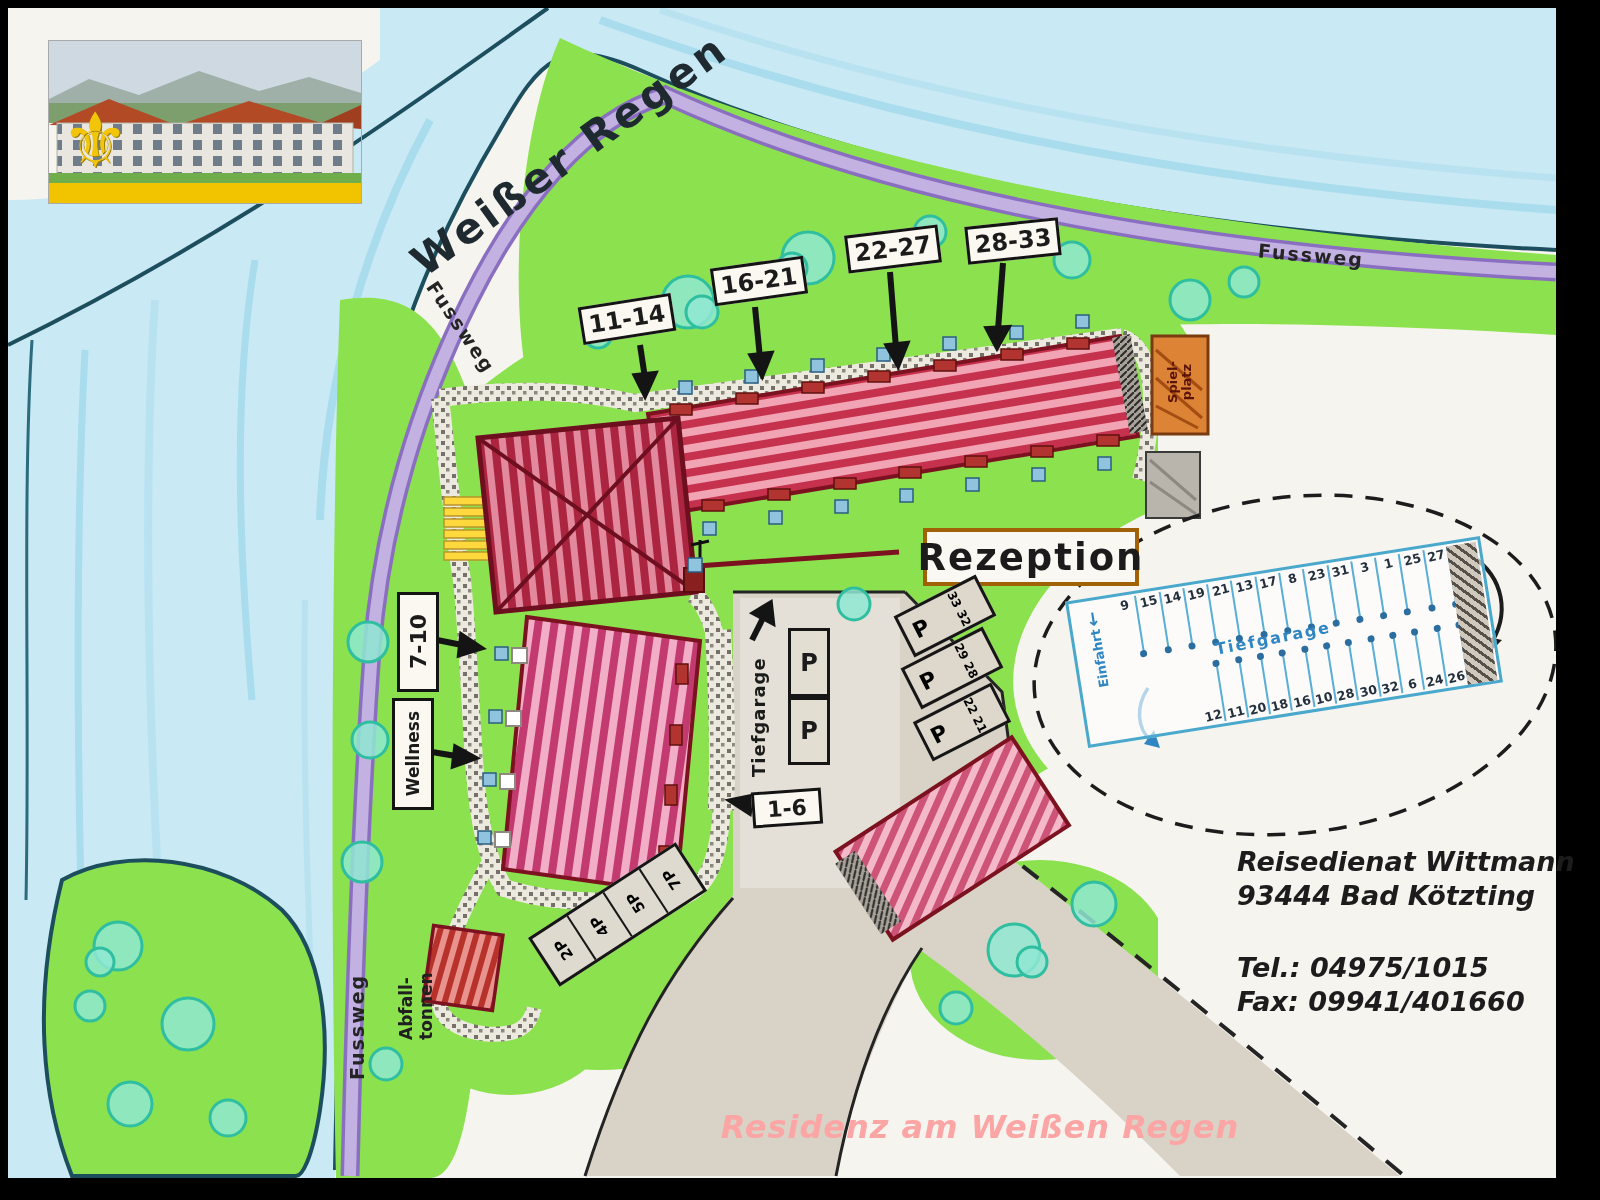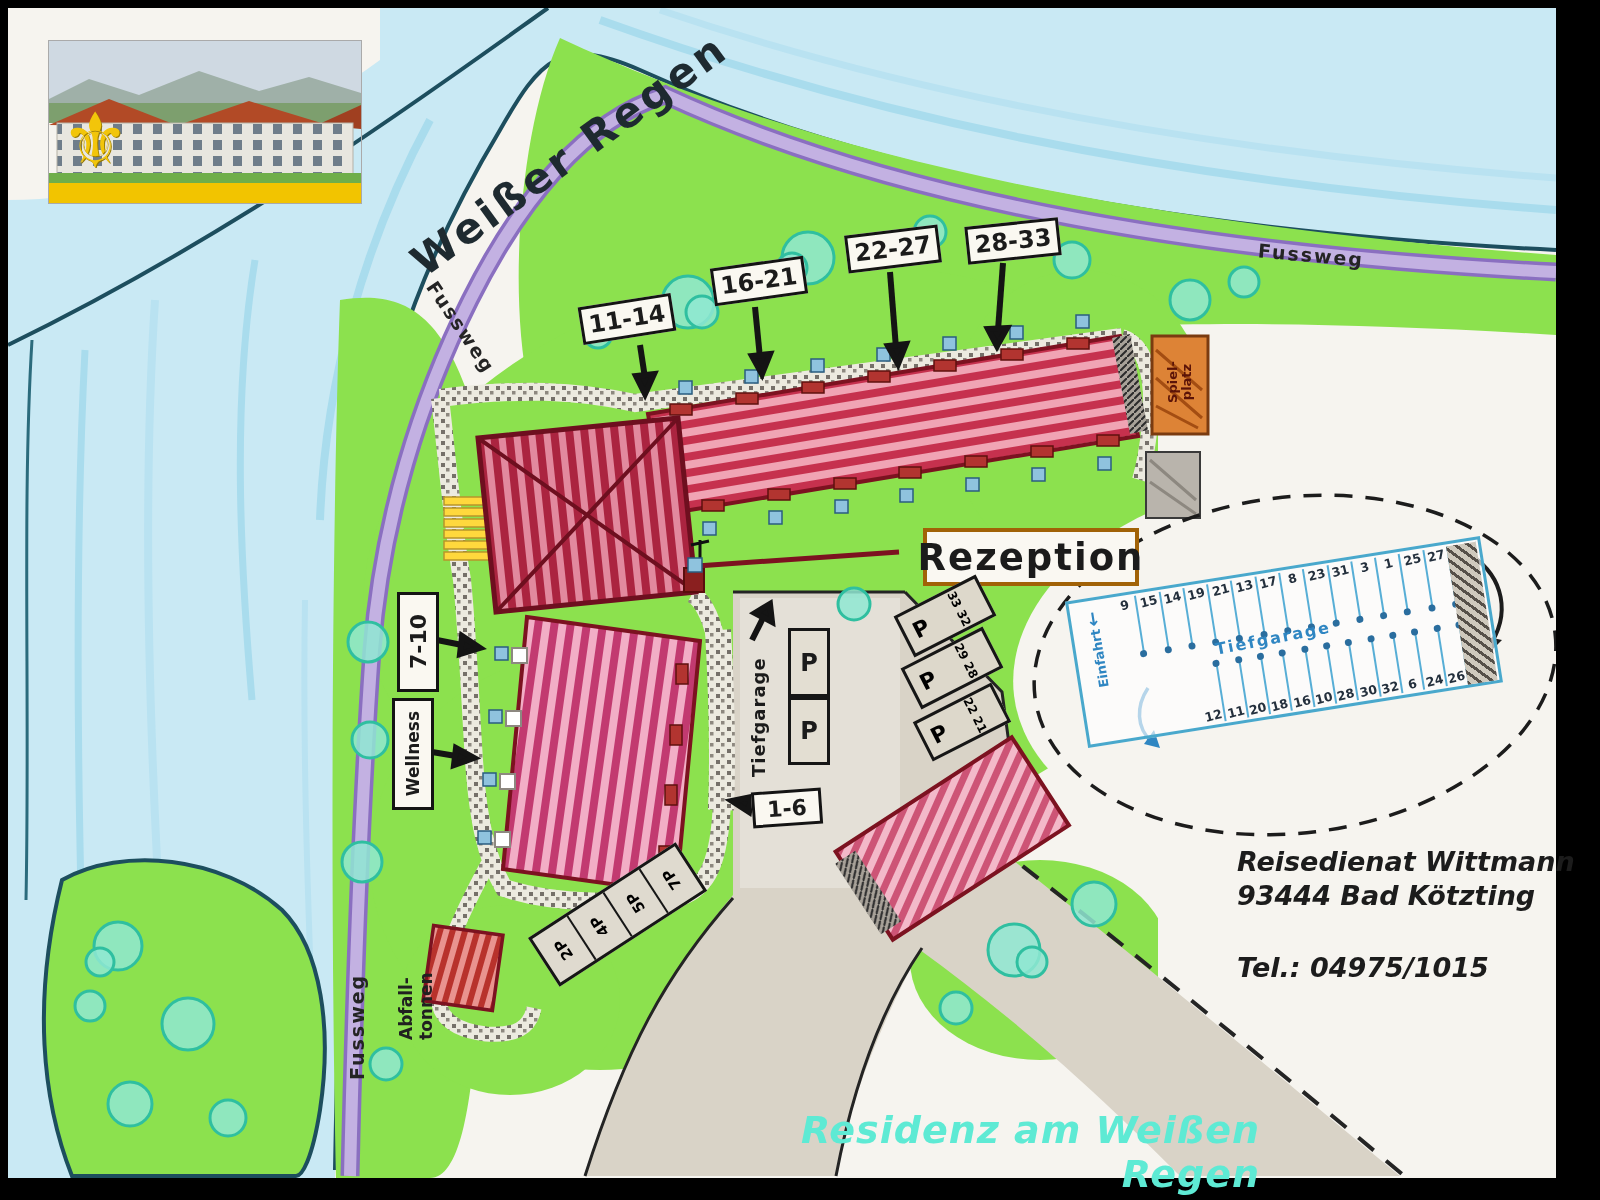--- a/index.html
+++ b/index.html
@@ -42,21 +42,21 @@
           border-radius:50%;background:#2a6d9e;}
   .g-label{position:absolute;left:138px;top:56px;font-size:16px;font-weight:700;color:#2f86c2;
           letter-spacing:2px;transform:rotate(-2deg);}
   .g-entry{position:absolute;left:4px;top:8px;height:132px;width:36px;display:flex;flex-direction:column;
           align-items:center;color:#2f86c2;}
   .g-entry .etxt{writing-mode:vertical-rl;transform:rotate(180deg);font-size:13px;font-weight:700;}
   .g-entry .earr{font-size:18px;font-weight:700;}
   .g-ramp{position:absolute;right:2px;top:2px;width:30px;height:140px;
           background:repeating-linear-gradient(45deg,#565049 0 3px,#cfc9bd 3px 8px);}
   .contact{font-size:27px;font-weight:700;font-style:italic;color:#1c1c1c;line-height:34px;}
-  .title{font-size:38px;font-weight:700;font-style:italic;color:#5eead4;text-align:right;
+  .title{font-size:32px;font-weight:700;font-style:italic;color:#fca5a5;text-align:center;
          letter-spacing:1px;}
   .fleur{font-size:76px;color:#f2c50a;text-shadow:1px 1px 0 #9a7b00;line-height:1;}
   .sp-label{font-size:13px;font-weight:700;color:#5c1408;line-height:14px;text-align:center;
          transform:rotate(-90deg);}
   .waste{font-size:17px;line-height:20px;color:#202020;}
 </style>
 </head>
 <body>
 
 <div class="stage">
@@ -545,16 +545,17 @@
     </div>
     <div class="g-label">Tiefgarage</div>
     <div class="g-ramp"></div>
   </div>
 
   <div class="abs contact" style="left:1237px;top:845px;">
     <div>Reisedienat Wittmann</div>
     <div>93444 Bad Kötzting</div>
     <div style="height:38px;"></div>
     <div>Tel.: 04975/1015</div>
+    <div>Fax: 09941/401660</div>
   </div>
 
   <div class="abs title" style="left:700px;top:1108px;width:560px;">Residenz am Weißen Regen</div>
 </div>
 
 </body></html>

